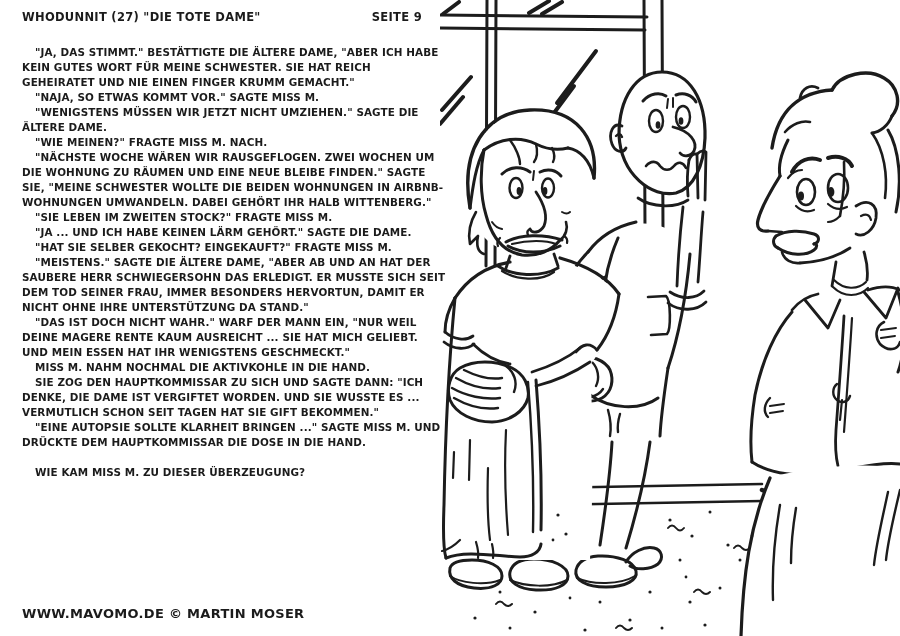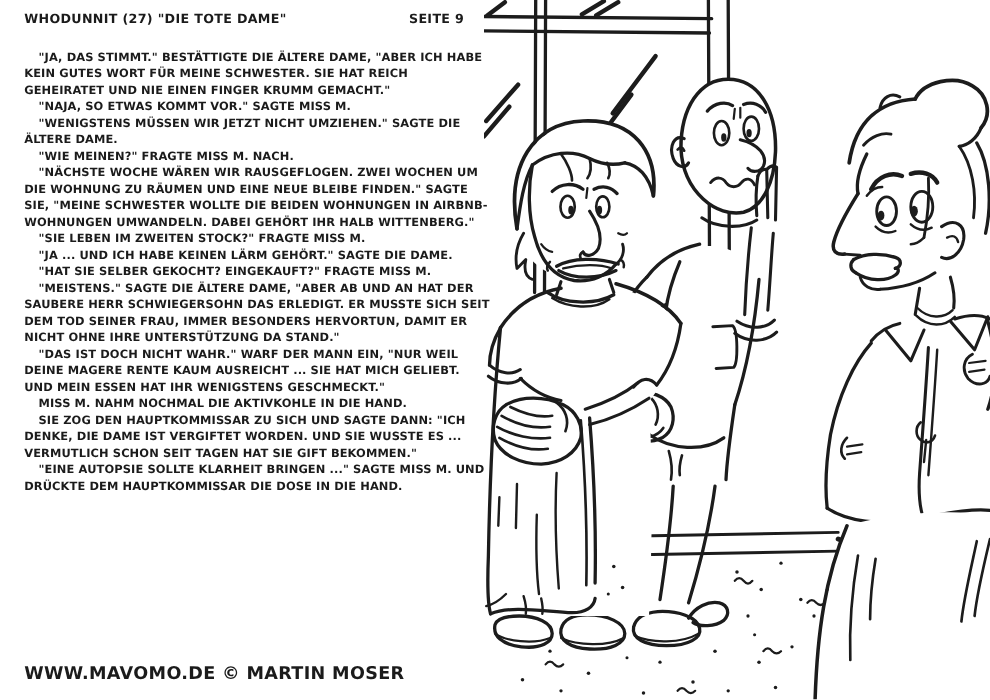--- a/index.html
+++ b/index.html
@@ -14,21 +14,21 @@
   }
   .page-header {
     display:flex; justify-content:space-between; align-items:flex-start;
     width:400px; font-size:11.5px; font-weight:bold; letter-spacing:.3px;
   }
   .story { margin-top:21px; font-size:10.4px; line-height:15px; font-weight:bold; letter-spacing:.1px; }
   .story p { margin:0; text-indent:13px; }
   .question-line { margin-top:15px !important; }
   .page-footer {
     position:absolute; left:22px; bottom:15px;
-    font-size:16px; font-weight:bold; letter-spacing:.3px;
+    font-size:13px; font-weight:bold; letter-spacing:.3px;
   }
   .illustration-wrap {
     position:absolute; left:440px; top:0; width:460px; height:636px;
   }
   svg .ink { stroke:#1c1c1c; fill:none; stroke-linecap:round; stroke-linejoin:round; }
   svg .fillw { fill:#ffffff; stroke:none; }
   svg .dot { fill:#1c1c1c; stroke:none; }
 </style>
 </head>
 <body>
@@ -45,20 +45,21 @@
     <p>"WIE MEINEN?" FRAGTE MISS M. NACH.</p>
     <p>"NÄCHSTE WOCHE WÄREN WIR RAUSGEFLOGEN. ZWEI WOCHEN UM DIE WOHNUNG ZU RÄUMEN UND EINE NEUE BLEIBE FINDEN." SAGTE SIE, "MEINE SCHWESTER WOLLTE DIE BEIDEN WOHNUNGEN IN AIRBNB-WOHNUNGEN UMWANDELN. DABEI GEHÖRT IHR HALB WITTENBERG."</p>
     <p>"SIE LEBEN IM ZWEITEN STOCK?" FRAGTE MISS M.</p>
     <p>"JA ... UND ICH HABE KEINEN LÄRM GEHÖRT." SAGTE DIE DAME.</p>
     <p>"HAT SIE SELBER GEKOCHT? EINGEKAUFT?" FRAGTE MISS M.</p>
     <p>"MEISTENS." SAGTE DIE ÄLTERE DAME, "ABER AB UND AN HAT DER SAUBERE HERR SCHWIEGERSOHN DAS ERLEDIGT. ER MUSSTE SICH SEIT DEM TOD SEINER FRAU, IMMER BESONDERS HERVORTUN, DAMIT ER NICHT OHNE IHRE UNTERSTÜTZUNG DA STAND."</p>
     <p>"DAS IST DOCH NICHT WAHR." WARF DER MANN EIN, "NUR WEIL DEINE MAGERE RENTE KAUM AUSREICHT ... SIE HAT MICH GELIEBT. UND MEIN ESSEN HAT IHR WENIGSTENS GESCHMECKT."</p>
     <p>MISS M. NAHM NOCHMAL DIE AKTIVKOHLE IN DIE HAND.</p>
     <p>SIE ZOG DEN HAUPTKOMMISSAR ZU SICH UND SAGTE DANN: "ICH DENKE, DIE DAME IST VERGIFTET WORDEN. UND SIE WUSSTE ES ... VERMUTLICH SCHON SEIT TAGEN HAT SIE GIFT BEKOMMEN."</p>
     <p>"EINE AUTOPSIE SOLLTE KLARHEIT BRINGEN ..." SAGTE MISS M. UND DRÜCKTE DEM HAUPTKOMMISSAR DIE DOSE IN DIE HAND.</p>
+    <p class="question-line">WIE KAM MISS M. ZU DIESER ÜBERZEUGUNG?</p>
   </div>
 </div>
 
 <div class="page-footer">
   <span>WWW.MAVOMO.DE © MARTIN MOSER</span>
 </div>
 
 <div class="illustration-wrap">
   <svg width="460" height="636" viewBox="0 0 460 636">
 

